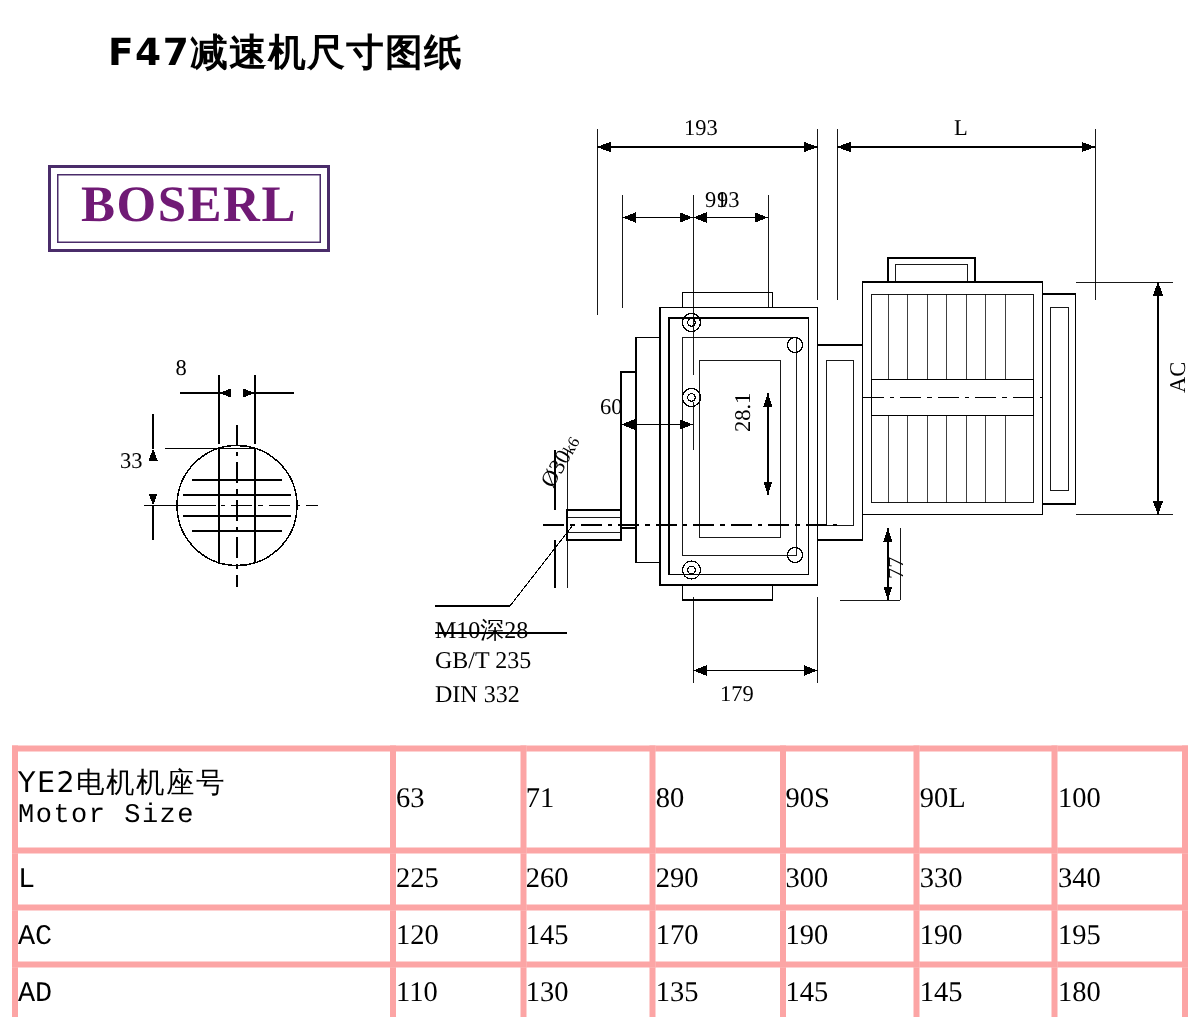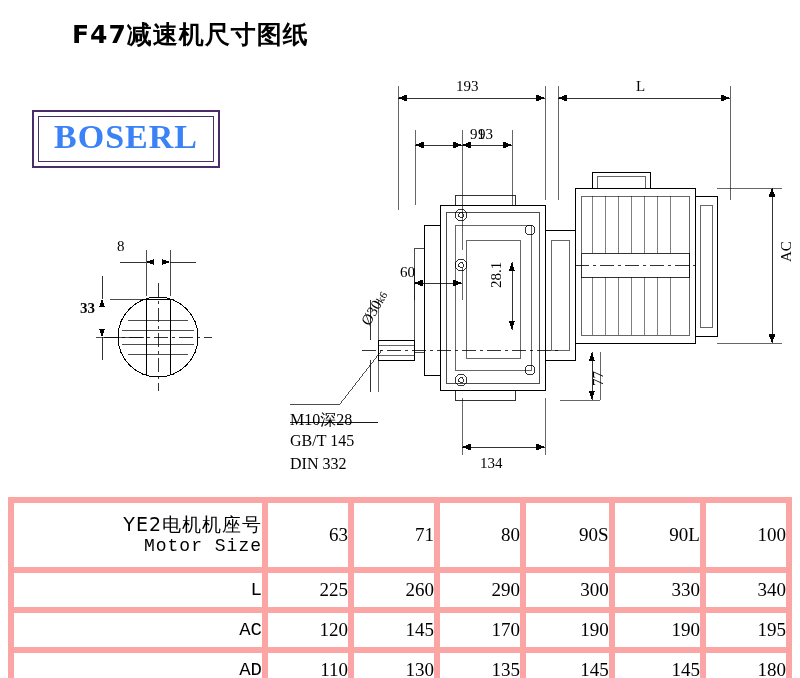--- a/index.html
+++ b/index.html
@@ -48,41 +48,41 @@
     box-sizing: border-box;
   }
   .logo-text {
     position: absolute;
     left: 0;
     right: 0;
     top: 6px;
     text-align: center;
     font-size: 34px;
     font-weight: bold;
-    color: #3b82f6;
+    color: #701a75;
     font-family: "Liberation Serif", serif;
     letter-spacing: 1px;
   }
   svg.draw {
     position: absolute;
     left: 0;
     top: 0;
   }
   .tbl {
     position: absolute;
     left: 8px;
     top: 497px;
     width: 784px;
     border-collapse: collapse;
     font-size: 19px;
     font-family: "Liberation Serif", serif;
   }
   .tbl td {
-    border: 6px solid #fca5a5;
-    text-align: right;
+    border: 4px solid #fca5a5;
+    text-align: left;
     height: 34px;
     padding: 0;
   }
   .tbl td.head-cell {
     width: 248px;
     line-height: 1.15;
     font-size: 19px;
   }
   .tbl td.head-cell .cn {
     font-family: "DejaVu Sans", sans-serif;
@@ -268,30 +268,30 @@
 
     </g>
   </svg>
 
   <div class="note dim" style="left:456px; top:78px;">193</div>
   <div class="note dim" style="left:636px; top:78px;">L</div>
   <div class="note dim" style="left:425px; top:126px;margin-left:45px;">91</div>
   <div class="note dim" style="left:478px; top:126px;">93</div>
   <div class="note dim" style="left:400px; top:264px;">60</div>
   <div class="note dim" style="left:117px; top:238px;">8</div>
-  <div class="note dim" style="left:80px; top:300px;font-weight:bold;">33</div>
-  <div class="note dim" style="left:480px; top:455px;">134</div>
+  <div class="note dim" style="left:80px; top:300px;">33</div>
+  <div class="note dim" style="left:480px; top:455px;">179</div>
 
   <div class="note dim" style="left:488px; top:288px; transform: rotate(-90deg); transform-origin: left top;">28.1</div>
   <div class="note dim" style="left:590px; top:386px; transform: rotate(-90deg); transform-origin: left top;">77</div>
   <div class="note dim" style="left:778px; top:262px; transform: rotate(-90deg); transform-origin: left top;">AC</div>
   <div class="note dim" style="left:358px; top:320px; transform: rotate(-60deg); transform-origin: left top;"><span>Ø30</span><span style="font-size:11px;">k6</span></div>
 
   <div class="note" style="left:290px; top:410px;">M10深28</div>
-  <div class="note" style="left:290px; top:432px;">GB/T 145</div>
+  <div class="note" style="left:290px; top:432px;">GB/T 235</div>
   <div class="note" style="left:290px; top:455px;">DIN 332</div>
 
   <table class="tbl">
     <tbody>
       <tr class="head-row">
         <td class="head-cell">
           <div class="cn">YE2电机机座号</div>
           <div class="en">Motor Size</div>
         </td>
         <td>63</td>

